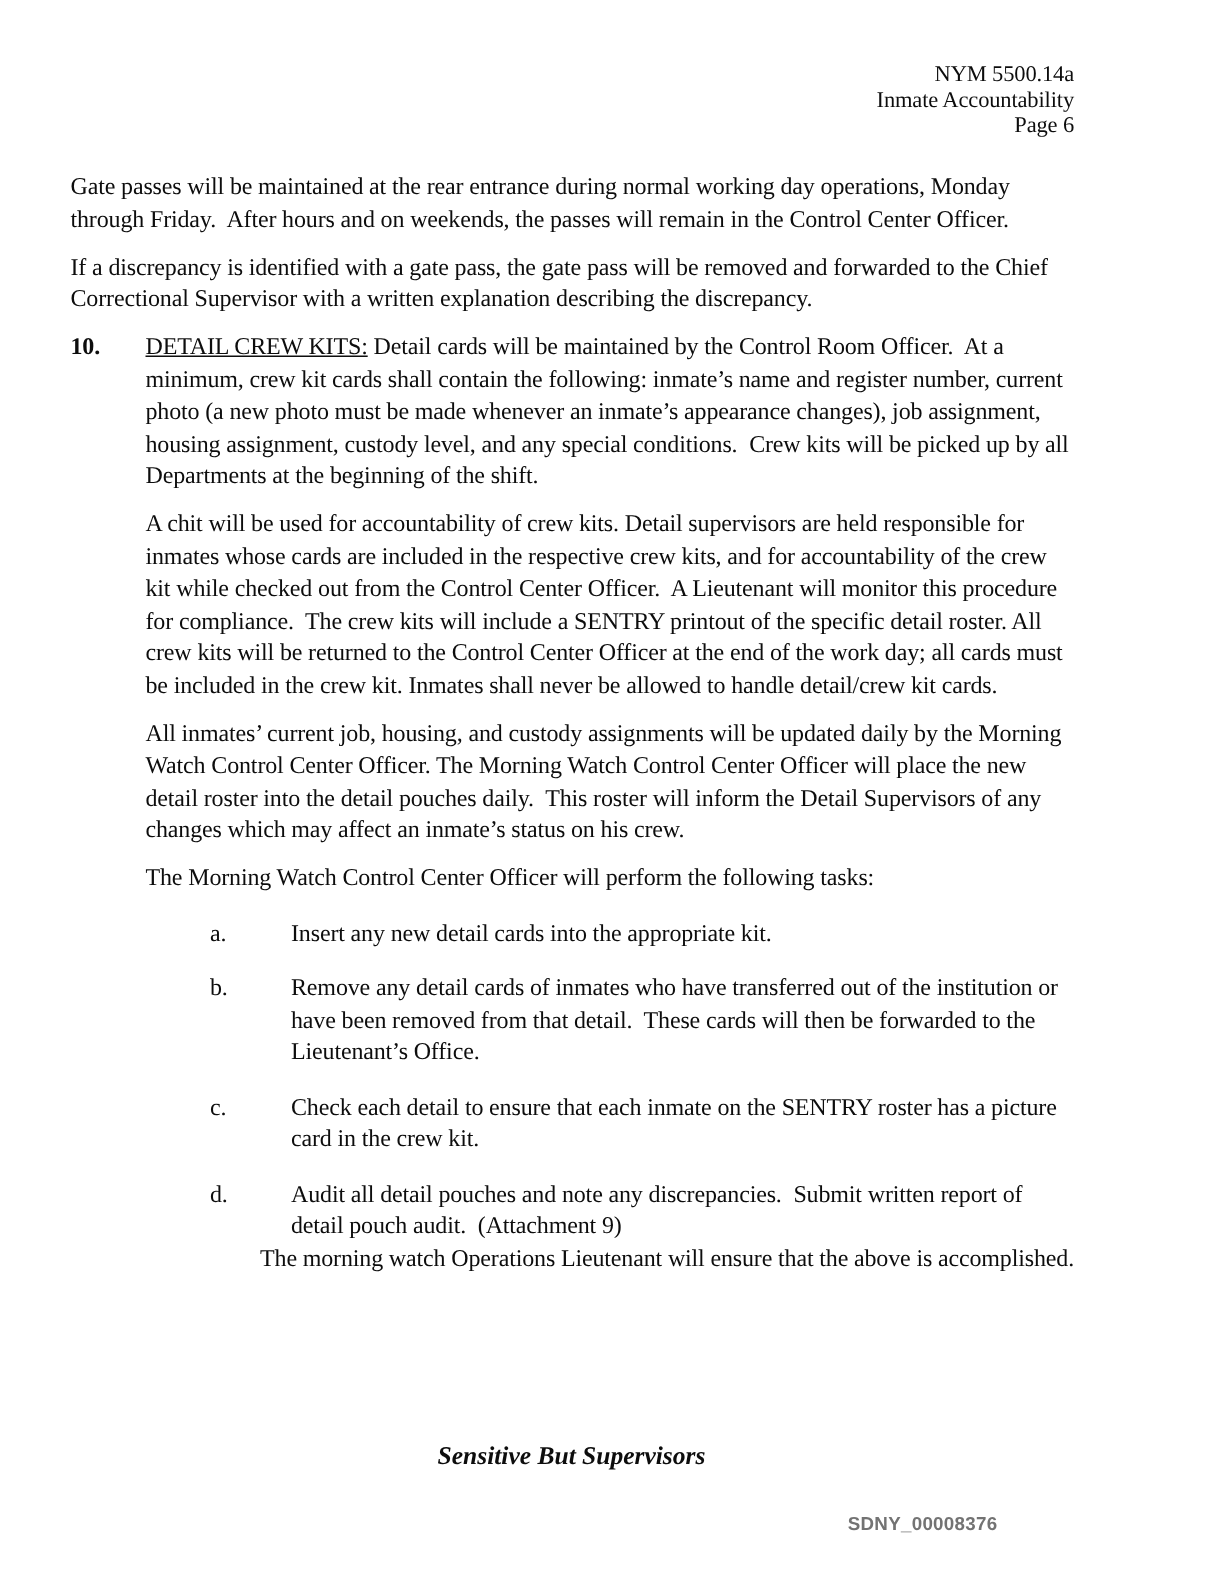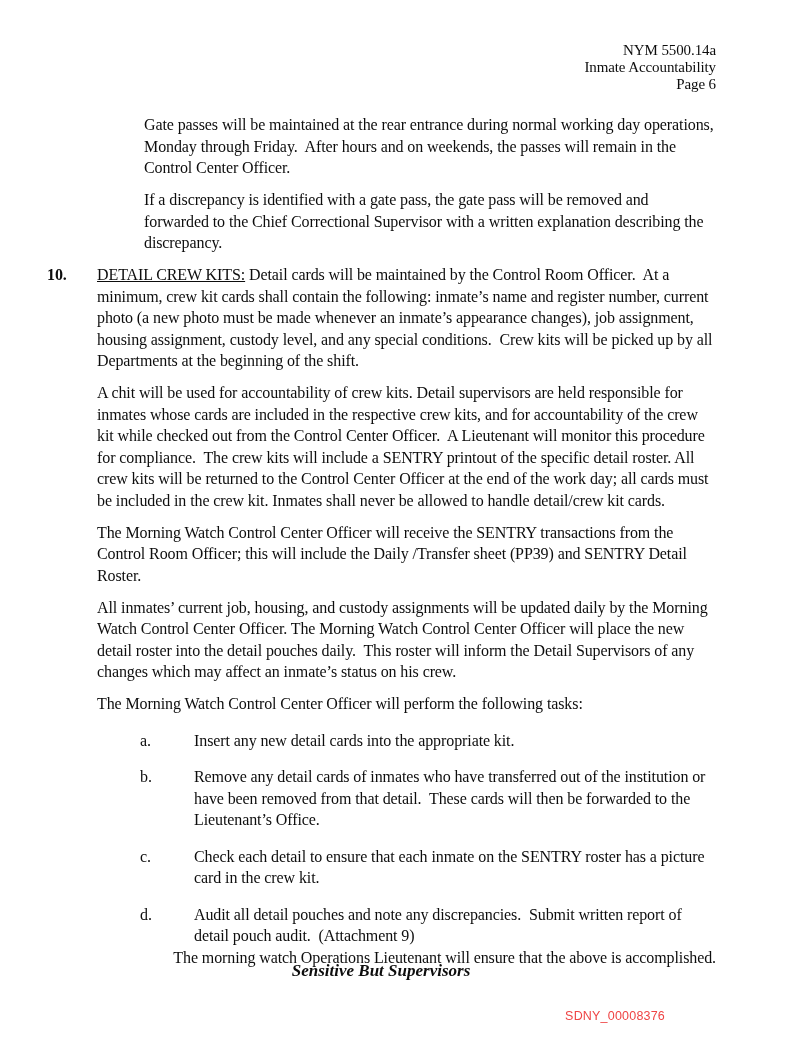--- a/index.html
+++ b/index.html
@@ -33,21 +33,20 @@
     position: absolute;
     top: 114px;
     left: 47px;
     right: 46px;
   }
   .body-col p {
     margin: 0 0 10.5px 0;
     white-space: pre-wrap;
   }
   .intro {
-    margin-left: 97px;
   }
   .section {
     display: flex;
     margin-top: 0;
   }
   .sec-num {
     width: 50px;
     flex: 0 0 50px;
     font-weight: bold;
   }
@@ -89,21 +88,22 @@
     font-size: 17px;
     letter-spacing: 0;
   }
   .bates {
     position: absolute;
     top: 1006px;
     right: 97px;
     font-family: "Liberation Sans", "DejaVu Sans", sans-serif;
     font-size: 12.5px;
     letter-spacing: 0.2px;
-    color: #ef4444;
+    color: #737373;
+    font-weight: bold;
   }
 </style>
 </head>
 <body>
 
 <div class="page">
 
   <div class="doc-header">
     <div>NYM 5500.14a</div>
     <div>Inmate Accountability</div>
@@ -116,21 +116,20 @@
       <p>Gate passes will be maintained at the rear entrance during normal working day operations, Monday through Friday.  After hours and on weekends, the passes will remain in the Control Center Officer.</p>
       <p>If a discrepancy is identified with a gate pass, the gate pass will be removed and forwarded to the Chief Correctional Supervisor with a written explanation describing the discrepancy.</p>
     </div>
 
     <div class="section">
       <div class="sec-num">10.</div>
       <div class="sec-body">
         <p><span class="u">DETAIL CREW KITS:</span><span> Detail cards will be maintained by the Control Room Officer.  At a minimum, crew kit cards shall contain the following: inmate’s name and register number, current photo (a new photo must be made whenever an inmate’s appearance changes), job assignment, housing assignment, custody level, and any special conditions.  Crew kits will be picked up by all Departments at the beginning of the shift.</span></p>
 
         <p>A chit will be used for accountability of crew kits. Detail supervisors are held responsible for inmates whose cards are included in the respective crew kits, and for accountability of the crew kit while checked out from the Control Center Officer.  A Lieutenant will monitor this procedure for compliance.  The crew kits will include a SENTRY printout of the specific detail roster. All crew kits will be returned to the Control Center Officer at the end of the work day; all cards must be included in the crew kit. Inmates shall never be allowed to handle detail/crew kit cards.</p>
-        <p>The Morning Watch Control Center Officer will receive the SENTRY transactions from the Control Room Officer; this will include the Daily /Transfer sheet (PP39) and SENTRY Detail Roster.</p>
         <p>All inmates’ current job, housing, and custody assignments will be updated daily by the Morning Watch Control Center Officer. The Morning Watch Control Center Officer will place the new detail roster into the detail pouches daily.  This roster will inform the Detail Supervisors of any changes which may affect an inmate’s status on his crew.</p>
         <p>The Morning Watch Control Center Officer will perform the following tasks:</p>
 
         <div class="tasks">
           <div class="task">
             <span class="task-letter">a.</span>
             <span class="task-text">Insert any new detail cards into the appropriate kit.</span>
           </div>
           <div class="task">
             <span class="task-letter">b.</span>

